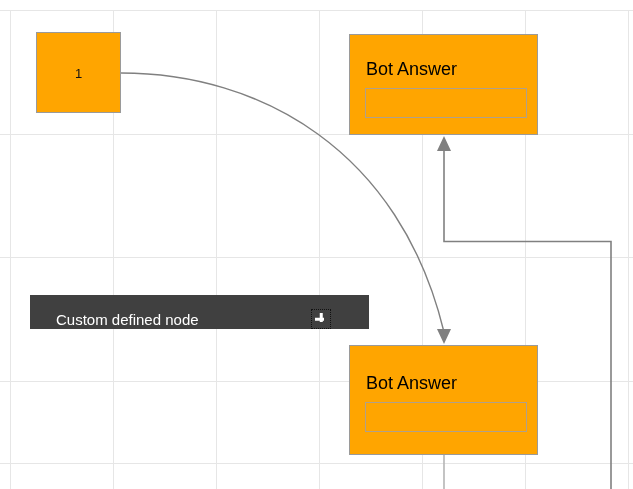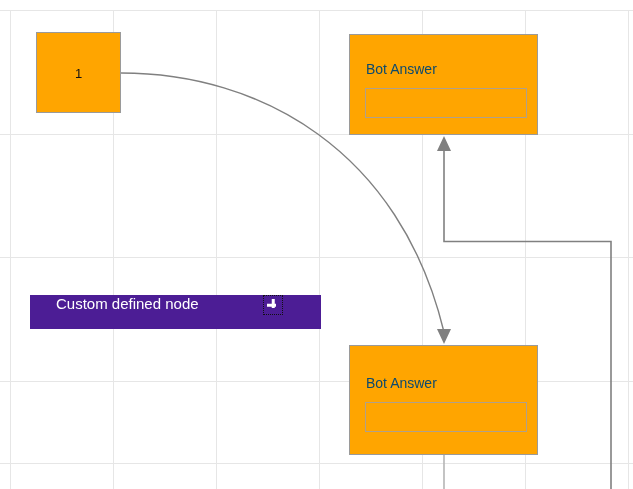--- a/index.html
+++ b/index.html
@@ -37,22 +37,22 @@
 
   
   .node {
     position: absolute;
     box-sizing: border-box;
     background: #FFA500;
     border: 1px solid #9a9a9a;
   }
   .node-title {
     position: absolute;
-    color: #0c4a6e;
-    font-size: 14px;
+    color: #000000;
+    font-size: 18px;
     line-height: 16px;
     white-space: nowrap;
   }
   .node-slot {
     position: absolute;
     box-sizing: border-box;
     border: 1px solid #b0a08a;
     background: transparent;
   }
   .node-number {
@@ -85,24 +85,24 @@
     left: 349px; top: 345px;
     width: 189px; height: 110px;
   }
   #node-bot-bottom .node-title { left: 16px; top: 29px; }
   #node-bot-bottom .node-slot { left: 15px; top: 56px; width: 162px; height: 30px; }
 
   
   #palette-item {
     position: absolute;
     left: 30px; top: 295px;
-    width: 291px; height: 34px;
-    background: #4c1d95;
+    width: 339px; height: 34px;
+    background: #404040;
     display: flex;
-    align-items: flex-start;
+    align-items: flex-end;
     box-sizing: border-box;
     padding: 0 14px 0 26px;
     cursor: pointer;
   }
   #palette-item .palette-label {
     color: #ffffff;
     font-size: 15px;
     line-height: 18px;
     flex: 1 1 auto;
     white-space: nowrap;

